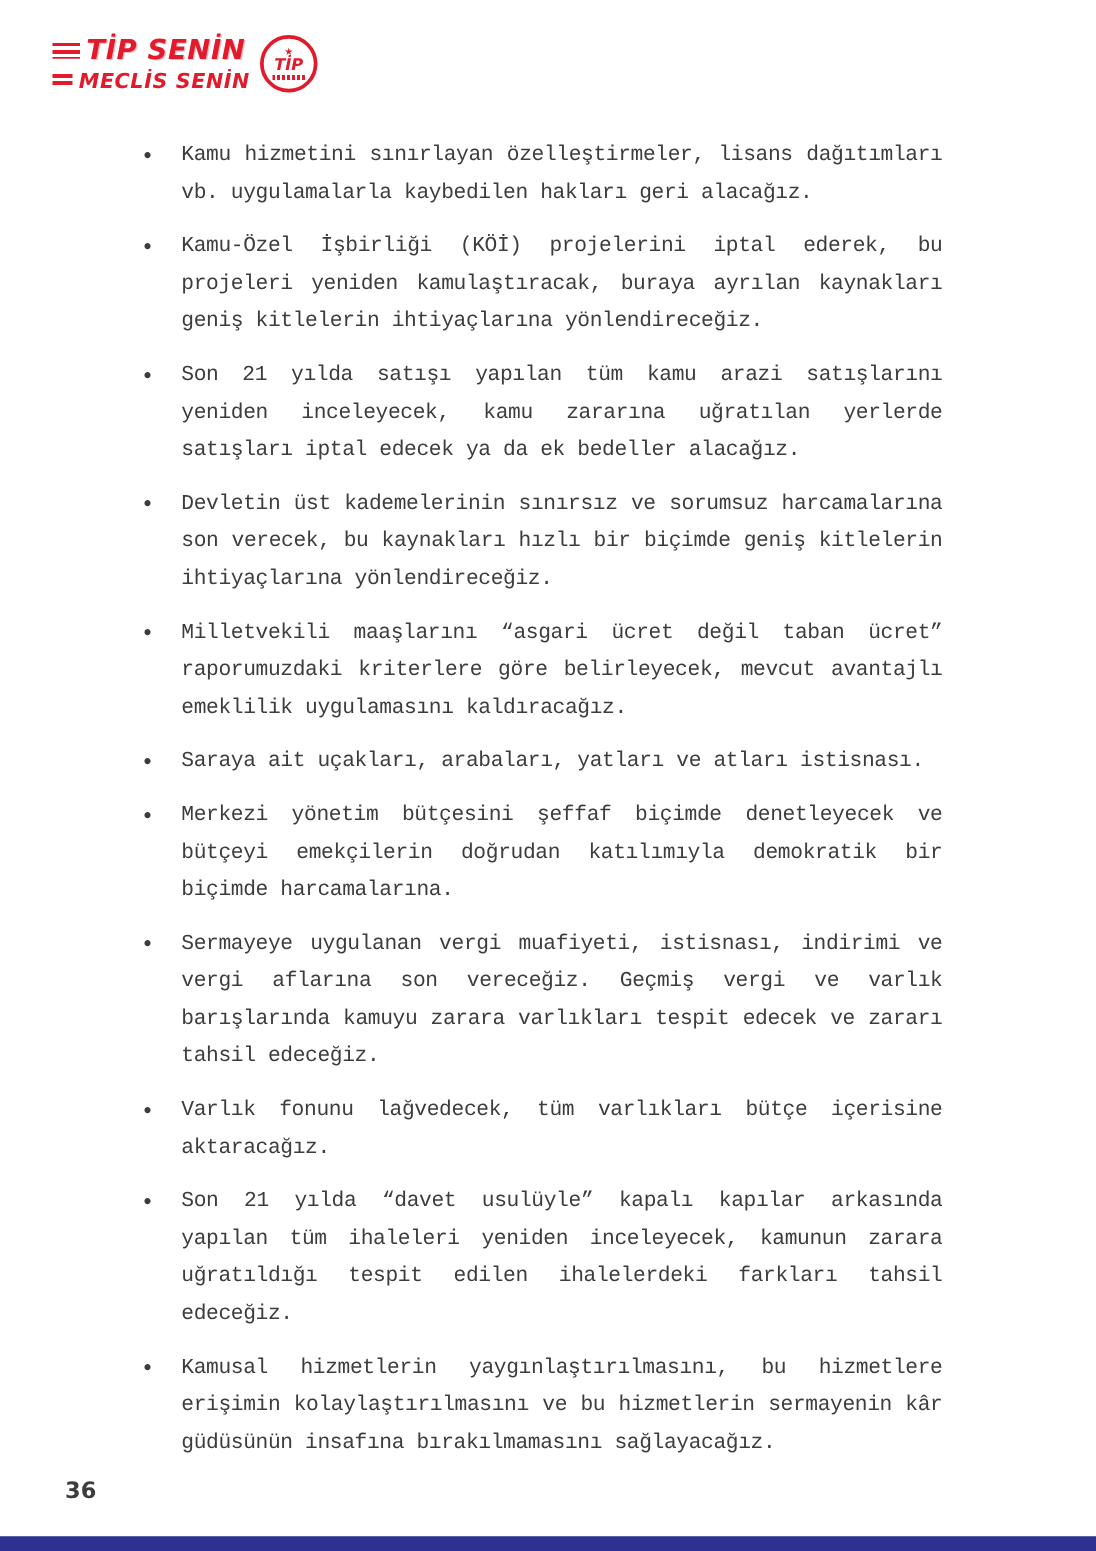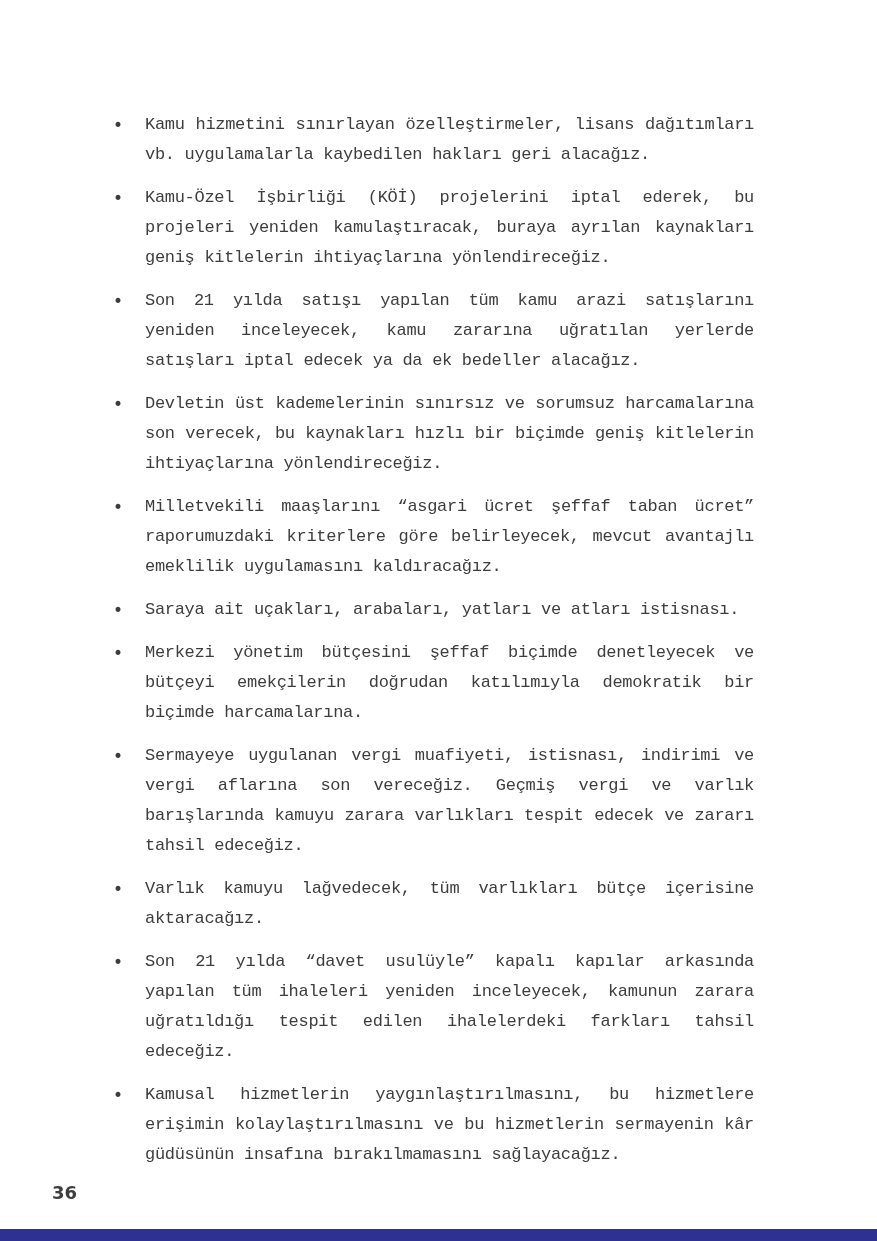--- a/index.html
+++ b/index.html
@@ -90,20 +90,37 @@
     position:absolute; left:0; right:0; bottom:0;
     height:12px;
     background:var(--footer-blue,#2e3192);
   }
 </style>
 </head>
 <body>
 
 <div class="page">
 
+  <header class="page-header">
+    <div class="logo-lines">
+      <div class="logo-row">
+        <span class="speed-lines"></span>
+        <span class="logo-text-1">TİP SENİN</span>
+      </div>
+      <div class="logo-row">
+        <span class="speed-lines small"></span>
+        <span class="logo-text-2">MECLİS SENİN</span>
+      </div>
+    </div>
+    <div class="logo-badge">
+      <span class="badge-star">★</span>
+      <span class="badge-text">TİP</span>
+      <span class="badge-rays"></span>
+    </div>
+  </header>
 
   <main class="content">
     <ul class="bullet-list">
       <li class="bullet-item">
         <span class="bullet-marker">•</span>
         <span class="bullet-text">Kamu hizmetini sınırlayan özelleştirmeler, lisans dağıtımları vb. uygulamalarla kaybedilen hakları geri alacağız.</span>
       </li>
       <li class="bullet-item">
         <span class="bullet-marker">•</span>
         <span class="bullet-text">Kamu-Özel İşbirliği (KÖİ) projelerini iptal ederek, bu projeleri yeniden kamulaştıracak, buraya ayrılan kaynakları geniş kitlelerin ihtiyaçlarına yönlendireceğiz.</span>
@@ -111,37 +128,37 @@
       <li class="bullet-item">
         <span class="bullet-marker">•</span>
         <span class="bullet-text">Son 21 yılda satışı yapılan tüm kamu arazi satışlarını yeniden inceleyecek, kamu zararına uğratılan yerlerde satışları iptal edecek ya da ek bedeller alacağız.</span>
       </li>
       <li class="bullet-item">
         <span class="bullet-marker">•</span>
         <span class="bullet-text">Devletin üst kademelerinin sınırsız ve sorumsuz harcamalarına son verecek, bu kaynakları hızlı bir biçimde geniş kitlelerin ihtiyaçlarına yönlendireceğiz.</span>
       </li>
       <li class="bullet-item">
         <span class="bullet-marker">•</span>
-        <span class="bullet-text">Milletvekili maaşlarını “asgari ücret şeffaf taban ücret” raporumuzdaki kriterlere göre belirleyecek, mevcut avantajlı emeklilik uygulamasını kaldıracağız.</span>
+        <span class="bullet-text">Milletvekili maaşlarını “asgari ücret değil taban ücret” raporumuzdaki kriterlere göre belirleyecek, mevcut avantajlı emeklilik uygulamasını kaldıracağız.</span>
       </li>
       <li class="bullet-item">
         <span class="bullet-marker">•</span>
         <span class="bullet-text">Saraya ait uçakları, arabaları, yatları ve atları istisnası.</span>
       </li>
       <li class="bullet-item">
         <span class="bullet-marker">•</span>
         <span class="bullet-text">Merkezi yönetim bütçesini şeffaf biçimde denetleyecek ve bütçeyi emekçilerin doğrudan katılımıyla demokratik bir biçimde harcamalarına.</span>
       </li>
       <li class="bullet-item">
         <span class="bullet-marker">•</span>
         <span class="bullet-text">Sermayeye uygulanan vergi muafiyeti, istisnası, indirimi ve vergi aflarına son vereceğiz. Geçmiş vergi ve varlık barışlarında kamuyu zarara varlıkları tespit edecek ve zararı tahsil edeceğiz.</span>
       </li>
       <li class="bullet-item">
         <span class="bullet-marker">•</span>
-        <span class="bullet-text">Varlık kamuyu lağvedecek, tüm varlıkları bütçe içerisine aktaracağız.</span>
+        <span class="bullet-text">Varlık fonunu lağvedecek, tüm varlıkları bütçe içerisine aktaracağız.</span>
       </li>
       <li class="bullet-item">
         <span class="bullet-marker">•</span>
         <span class="bullet-text">Son 21 yılda “davet usulüyle” kapalı kapılar arkasında yapılan tüm ihaleleri yeniden inceleyecek, kamunun zarara uğratıldığı tespit edilen ihalelerdeki farkları tahsil edeceğiz.</span>
       </li>
       <li class="bullet-item">
         <span class="bullet-marker">•</span>
         <span class="bullet-text">Kamusal hizmetlerin yaygınlaştırılmasını, bu hizmetlere erişimin kolaylaştırılmasını ve bu hizmetlerin sermayenin kâr güdüsünün insafına bırakılmamasını sağlayacağız.</span>
       </li>
     </ul>

